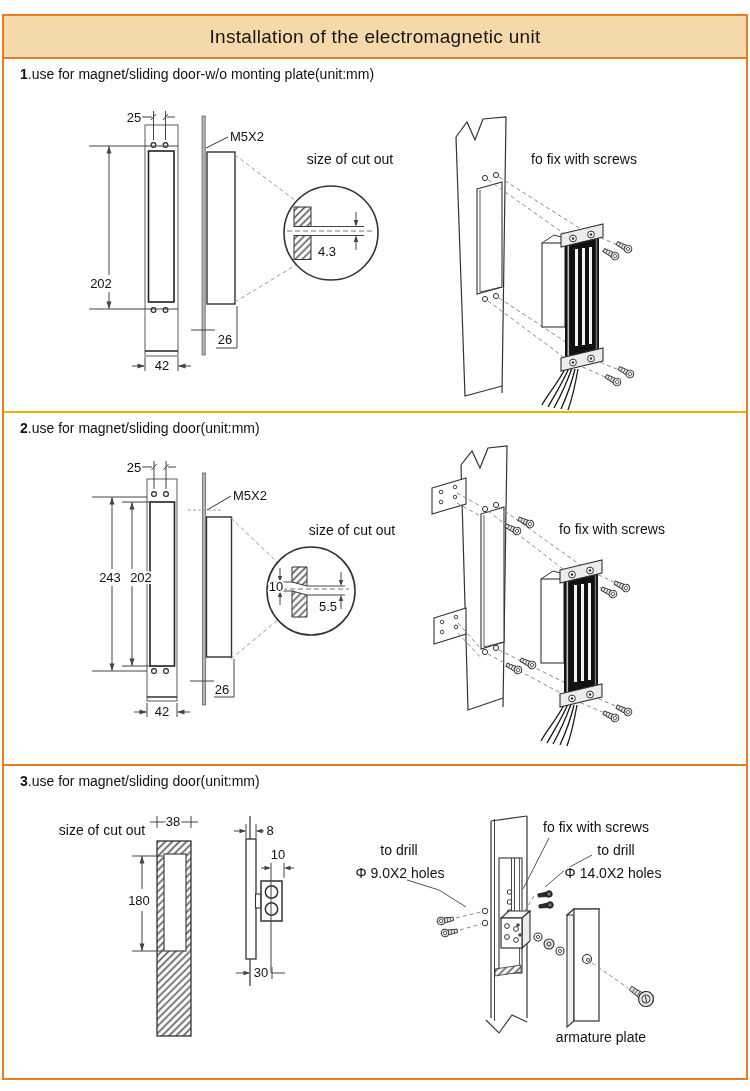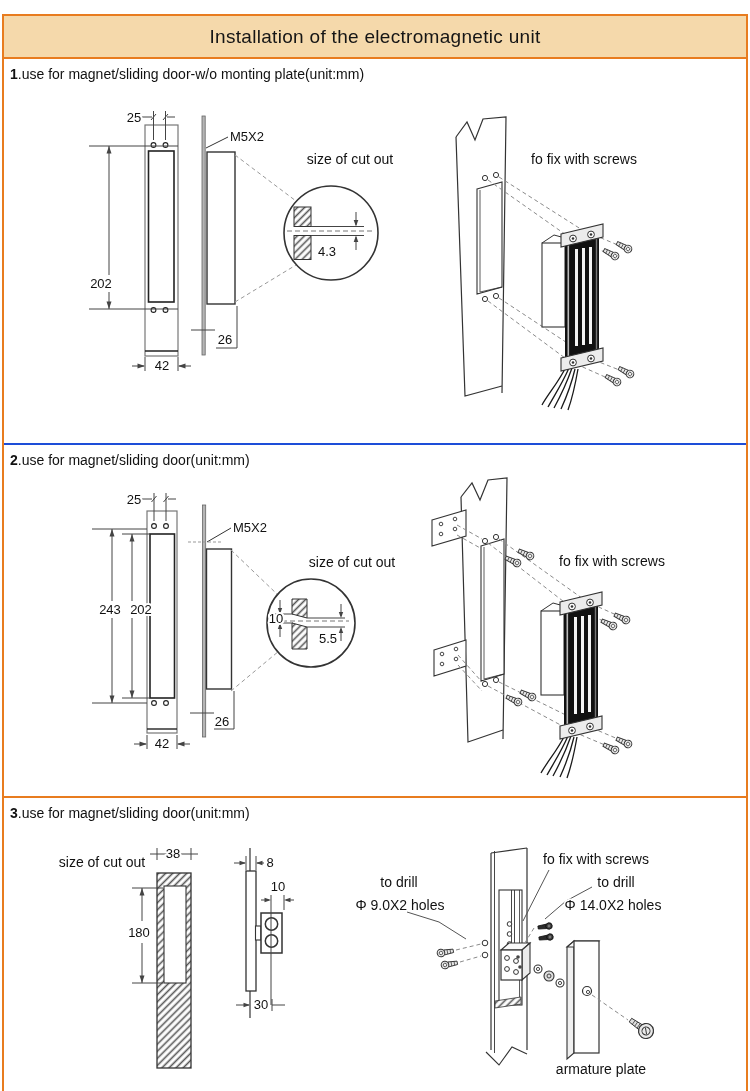--- a/index.html
+++ b/index.html
@@ -3,23 +3,23 @@
 <meta charset="utf-8">
 <style>
   html,body{margin:0;padding:0;background:#fff;}
   body{width:750px;height:1091px;font-family:"Liberation Sans",sans-serif;color:#111;position:relative;}
   .frame{margin:14px 2px 0 2px;}
   .header-bar{border:2px solid #e87c1f;background:#f5d9ab;height:41px;display:flex;align-items:center;justify-content:center;}
   .header-bar span{font-size:19px;color:#151515;letter-spacing:.3px;}
   .content-box{border:2px solid #e87c1f;border-top:none;background:#fff;}
   .section{position:relative;overflow:hidden;}
   #sec1{height:352px;}
-  #sec2{height:351px;border-top:2px solid #1d4ed8;margin-top:32px;}
+  #sec2{height:351px;border-top:2px solid #eab308;}
   #sec3{height:312px;border-top:2px solid #e87c1f;padding-left:28px;}
-  .heading{position:absolute;top:7px;left:6px;font-size:14px;z-index:2;}
+  .heading{position:absolute;top:7px;left:16px;font-size:14px;z-index:2;}
   .heading b{font-weight:bold;}
   svg.draw{position:absolute;left:0;top:0;z-index:1;}
   .dim{font-size:13px;fill:#111;paint-order:stroke;stroke:#fff;stroke-width:4px;stroke-linejoin:round;font-family:"Liberation Sans",sans-serif;}
   .lbl{font-size:14px;fill:#111;paint-order:stroke;stroke:#fff;stroke-width:3px;stroke-linejoin:round;font-family:"Liberation Sans",sans-serif;}
 </style>
 </head>
 <body>
 
 <div class="frame">
   <div class="header-bar">

